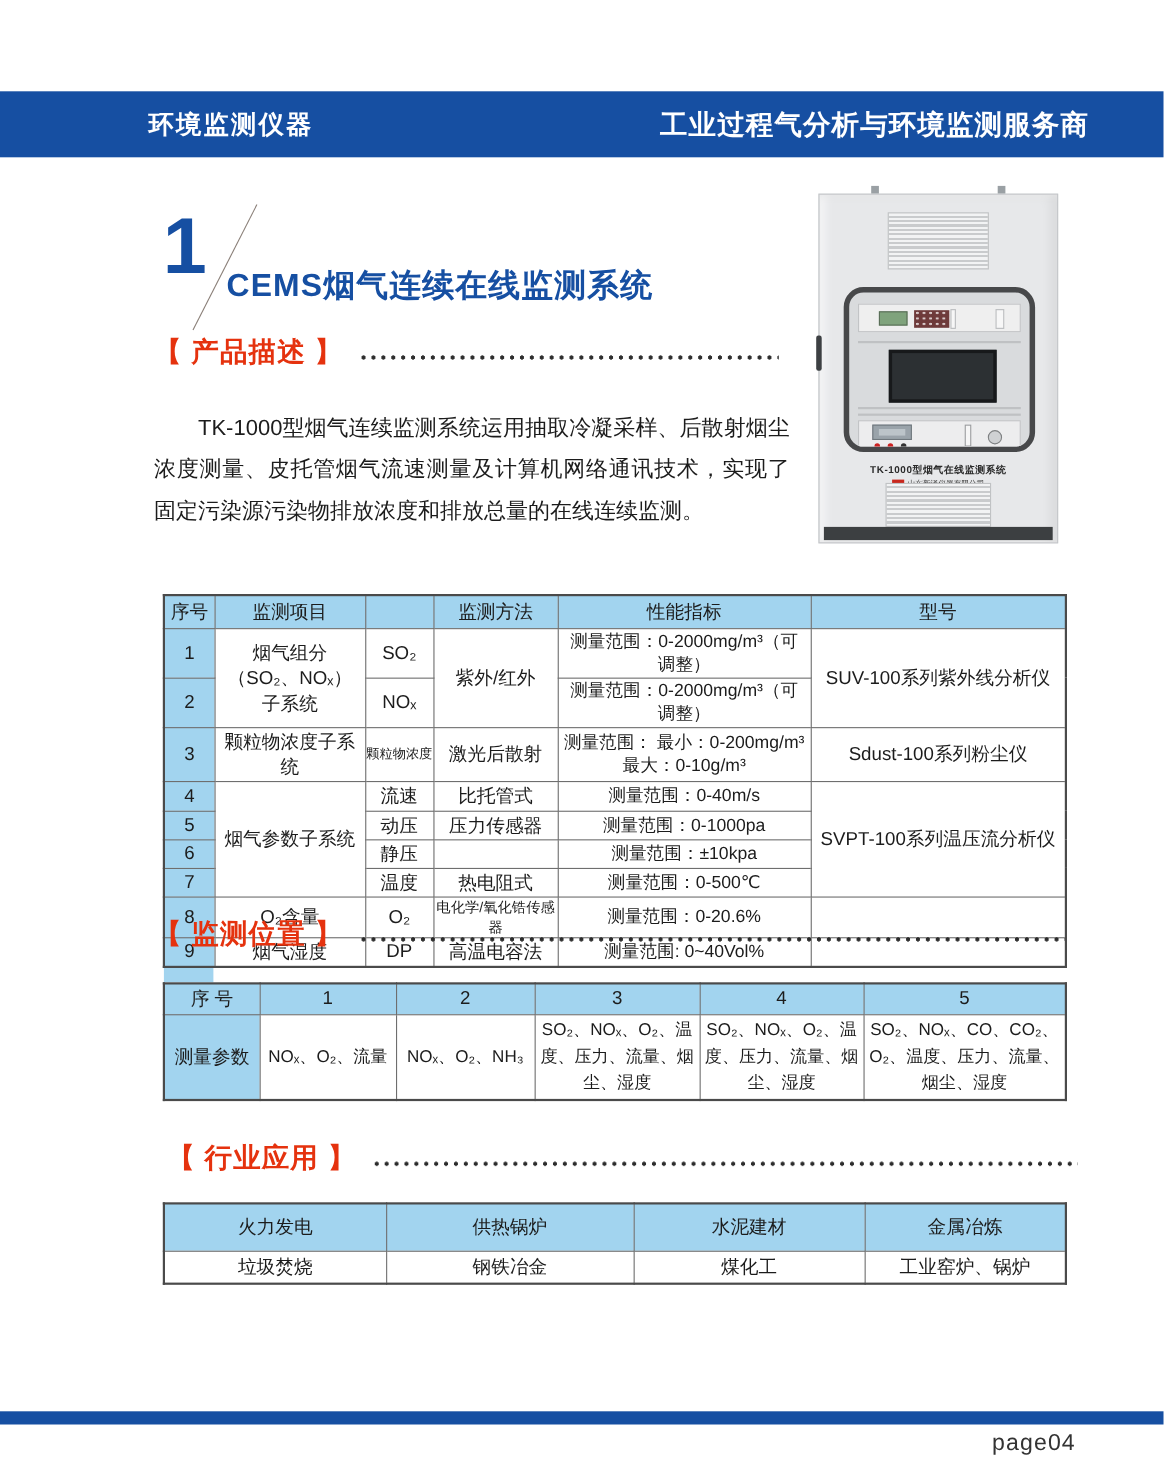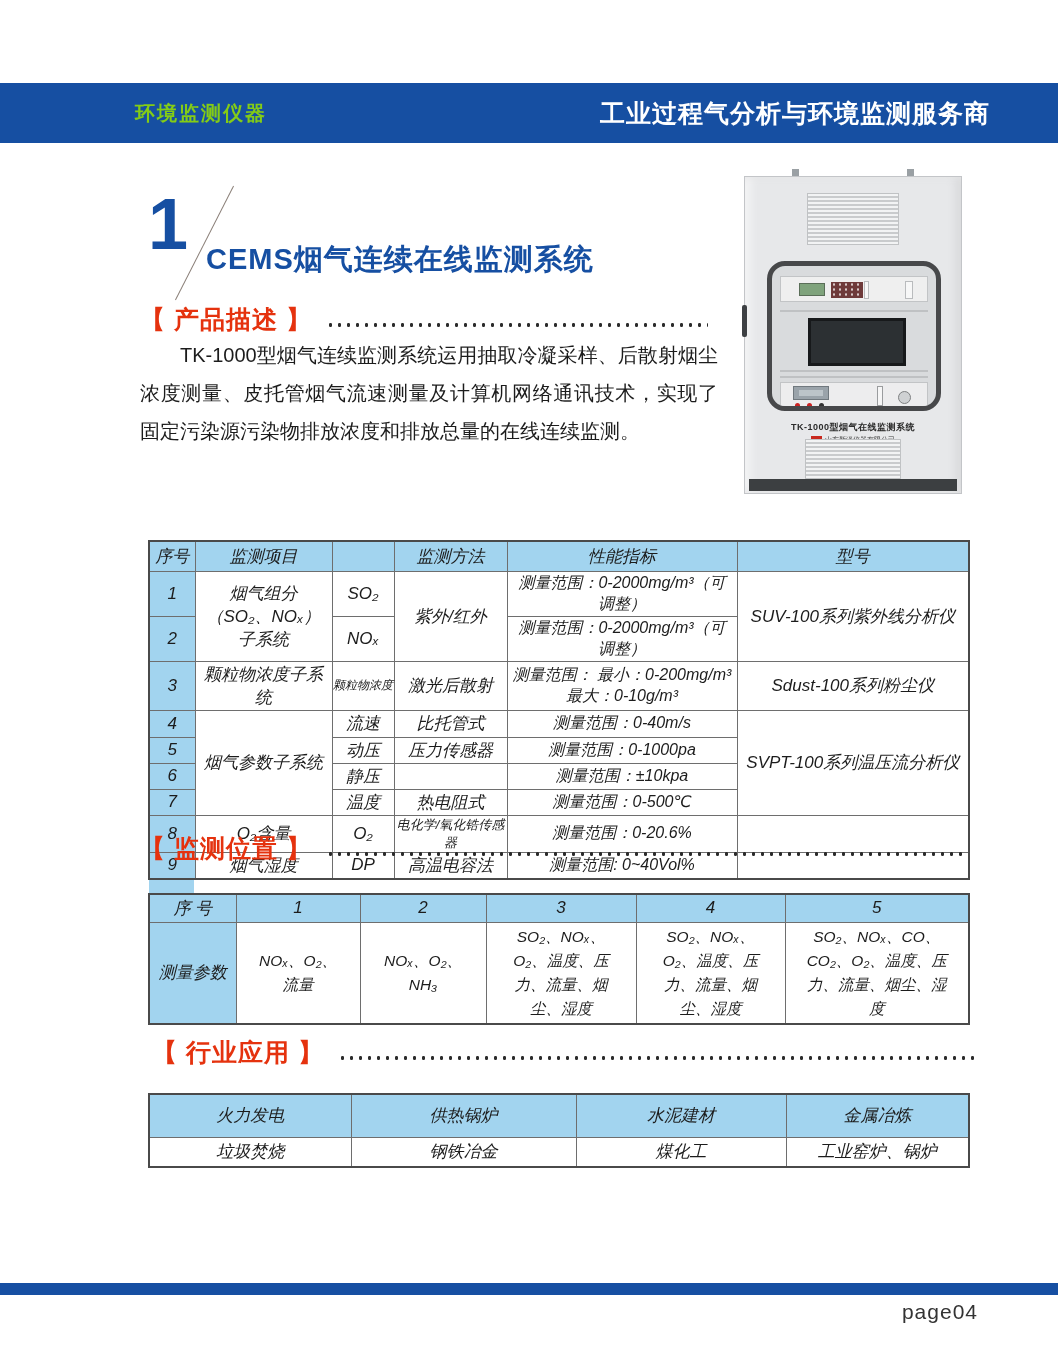--- a/index.html
+++ b/index.html
@@ -1,21 +1,21 @@
 <!DOCTYPE html>
 <html><head>
 <meta charset="utf-8">
 <style>
   * { margin:0; padding:0; box-sizing:border-box; }
   html,body { width:1058px; height:1346px; background:#ffffff; font-family:"Liberation Sans","DejaVu Sans",sans-serif; color:#222; }
   .page { position:relative; width:1058px; height:1346px; background:#fff; overflow:hidden; }
 
   
   .header-bar { position:absolute; left:0; top:83px; width:1058px; height:60px; background:#164fa2; display:flex; align-items:center; justify-content:space-between; padding:0 68px 0 135px; }
-  .header-left  { color:#84cc16; font-size:20px; font-weight:bold; letter-spacing:2px; }
+  .header-left  { color:#ffffff; font-size:23px; font-weight:bold; letter-spacing:2px; }
   .header-right { color:#fff; font-size:25px; font-weight:bold; letter-spacing:1px; }
   .footer-bar { position:absolute; left:0; top:1283px; width:1058px; height:12px; background:#164fa2; }
   .page-label { position:absolute; top:1300px; right:80px; font-size:21px; color:#333; letter-spacing:1px; }
 
   
   .sec-num { position:absolute; left:148px; top:188px; font-size:72px; font-weight:bold; color:#164fa2; line-height:1; }
   .sec-slash { position:absolute; left:172px; top:183px; width:66px; height:120px; }
   .sec-slash::after { content:""; position:absolute; left:32px; top:-4px; width:1px; height:128px; background:#8a7f78; transform:rotate(27deg); }
   .sec-title { position:absolute; left:206px; top:240px; font-size:29px; font-weight:bold; color:#164fa2; letter-spacing:1px; }
 
@@ -24,37 +24,37 @@
   .section-heading { color:#e5320e; font-size:25px; font-weight:bold; white-space:nowrap; letter-spacing:1px; }
   .dots { flex:1; height:6px; margin-left:14px; margin-top:10px;
           background-image:radial-gradient(circle,#2c2c2c 1.7px,transparent 2px);
           background-size:9px 6px; background-repeat:repeat-x; background-position:0 50%; }
   .row-desc     { left:140px; top:303px; width:568px; }
   .row-tech     { left:140px; top:483px; width:828px; }
   .row-position { left:140px; top:832px; width:828px; }
   .row-industry { left:152px; top:1036px; width:828px; }
 
   
-  .desc-text { position:absolute; left:140px; top:336px; width:578px; font-size:20px; line-height:38px; text-align:justify; text-indent:2em; color:#1c1c1c; }
-
-  
-  table { border-collapse:collapse; table-layout:fixed; width:820px;font-style:italic; }
+  .desc-text { position:absolute; left:140px; top:370px; width:578px; font-size:20px; line-height:38px; text-align:justify; text-indent:2em; color:#1c1c1c; }
+
+  
+  table { border-collapse:collapse; table-layout:fixed; width:820px; }
   td, th { border:1px solid #6e6e6e; text-align:center; vertical-align:middle; font-weight:normal; font-size:17px; padding:1px 3px; color:#1c1c1c; }
   .blue-cell { background:#a2d4ef; }
   .tbl-wrap { position:absolute; left:148px; }
   .tbl-wrap table { border:2px solid #4a4a4a; }
 
   .tech-wrap { top:540px; }
   .tech-wrap .small-txt  { font-size:12px; padding:0; }
   .tech-wrap .spec-cell  { font-size:16px; }
   .extra-blue-cell { position:absolute; left:1px; top:100%; width:45px; height:13px; background:#a2d4ef; }
 
   .pos-wrap { top:893px; }
   .pos-wrap td { font-size:17px; }
-  .pos-wrap .param-cell { font-size:15.5px; line-height:1.55; padding:2px 18px; }
+  .pos-wrap .param-cell { font-size:15.5px; line-height:1.55; padding:2px 3px; }
 
   .ind-wrap { top:1093px; }
 
   
   .cabinet { position:absolute; left:744px; top:176px; width:218px; height:318px; }
   .cab-hook { position:absolute; top:-7px; width:7px; height:8px; background:#9aa0a4; }
   .cab-hook.h1 { left:48px; } .cab-hook.h2 { right:48px; }
   .cab-body { position:absolute; inset:0; background:#e7e8ea; border:1px solid #c3c5c8; box-shadow:inset -6px 0 10px rgba(0,0,0,0.06), inset 6px 0 8px rgba(255,255,255,0.5); }
   .cab-grille { position:absolute; left:50%; transform:translateX(-50%); background:repeating-linear-gradient(180deg,#f2f3f4 0 2px,#c9cbcd 2px 4px); border:1px solid #c0c2c4; }
   .grille-top { top:16px; width:92px; height:52px; }

